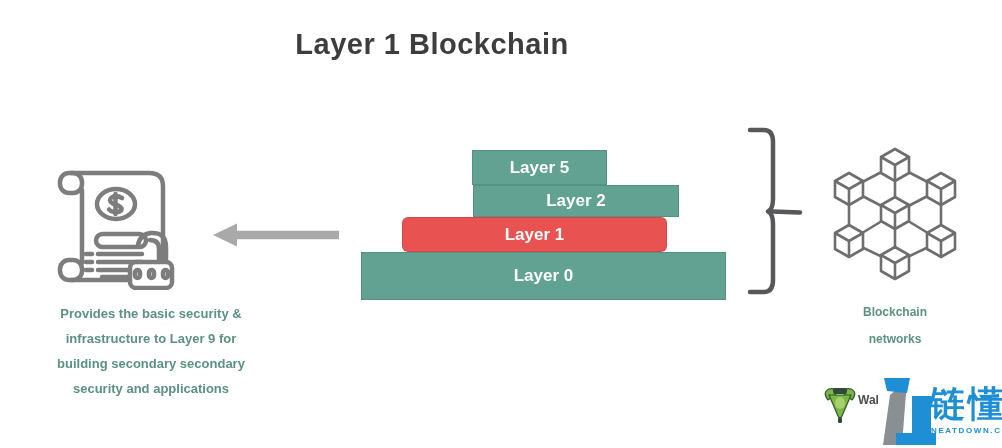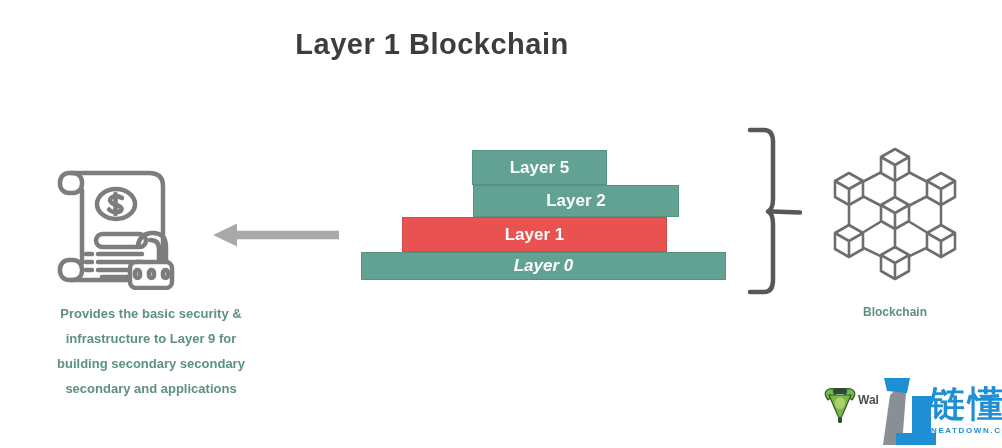--- a/index.html
+++ b/index.html
@@ -11,22 +11,22 @@
     position:absolute;left:0;top:28px;width:864px;text-align:center;
     font-size:29px;font-weight:bold;color:var(--title-gray);letter-spacing:.5px;
   }
   .bar{
     position:absolute;display:flex;align-items:center;justify-content:center;
     color:#fdfdfd;font-size:17px;font-weight:bold;
     border:1px solid rgba(0,0,0,0.10);box-sizing:border-box;
   }
   .bar-3{left:472px;top:150px;width:135px;height:35px;}
   .bar-2{left:429px;top:185px;width:206px;height:32px;margin-left:44px;}
-  .bar-1{left:402px;top:217px;width:265px;height:35px;}
-  .bar-0{left:361px;top:252px;width:365px;height:28px;font-style:italic;}
+  .bar-1{left:402px;top:217px;width:265px;height:35px;border-radius:6px;}
+  .bar-0{left:361px;top:252px;width:365px;height:48px;}
   .arrow-svg{position:absolute;left:208px;top:220px;}
   .scroll-svg{position:absolute;left:52px;top:170px;}
   .stroke-icon{stroke:var(--icon-gray);fill:none;stroke-width:4.5;stroke-linecap:round;stroke-linejoin:round;}
   .fill-white{fill:#ffffff;}
   .left-caption{
     position:absolute;left:5px;top:301px;width:292px;text-align:center;
     color:var(--caption-teal);font-size:13px;font-weight:bold;line-height:25px;
   }
   .brace-svg{position:absolute;left:742px;top:120px;}
   .brace-path{stroke:var(--brace-gray);fill:none;stroke-width:4.5;stroke-linecap:round;stroke-linejoin:round;}
@@ -96,21 +96,21 @@
       <rect x="83" y="100" width="5" height="8" rx="2.5"></rect>
       <rect x="97" y="100" width="5" height="8" rx="2.5"></rect>
       <rect x="111" y="100" width="5" height="8" rx="2.5"></rect>
     </g>
   </svg>
 
   <div class="left-caption">
     <div>Provides the basic security &amp;</div>
     <div>infrastructure to Layer 9 for</div>
     <div>building secondary secondary</div>
-    <div>secondary and applications</div>
+    <div>security and applications</div>
   </div>
 
   <svg class="brace-svg" width="65" height="180" viewBox="0 0 65 180">
     <path class="brace-path" d="M8,10 H22 Q31,10 31,22 V79 Q31,89 26,91.5 Q31,94 31,104 V160 Q31,172 22,172 H8"></path>
     <path class="brace-path" d="M30,91.5 L58,92.5"></path>
   </svg>
 
   <svg class="net-svg" width="140" height="140" viewBox="0 0 140 140">
     <defs>
       <g id="cube">
@@ -136,20 +136,21 @@
     <use href="#cube" x="23" y="47"></use>
     <use href="#cube" x="115" y="47"></use>
     <use href="#cube" x="69" y="71"></use>
     <use href="#cube" x="23" y="99"></use>
     <use href="#cube" x="115" y="99"></use>
     <use href="#cube" x="69" y="121"></use>
   </svg>
 
   <div class="right-caption">
     <div>Blockchain</div>
+    <div>networks</div>
   </div>
 
   <svg class="mascot-svg" width="40" height="42" viewBox="0 0 40 42">
     <path d="M8,16 Q2,8 9,5 Q16,3 16,10 Z" style="fill:var(--mascot-green);stroke:#2e5b27;stroke-width:1.2"></path>
     <path d="M32,16 Q38,8 31,5 Q24,3 24,10 Z" style="fill:var(--mascot-green);stroke:#2e5b27;stroke-width:1.2"></path>
     <path d="M9,11 L31,11 L22,32 Q20,36 18,32 Z" style="fill:var(--mascot-green);stroke:#2e5b27;stroke-width:1.2"></path>
     <rect x="13" y="4" width="14" height="6" rx="2" style="fill:#2f4a36;"></rect>
     <rect x="18" y="33" width="4" height="6" rx="1.5" style="fill:#2f4a36;"></rect>
     <ellipse cx="20" cy="19" rx="5" ry="6" style="fill:#a9d06a;"></ellipse>
   </svg>

